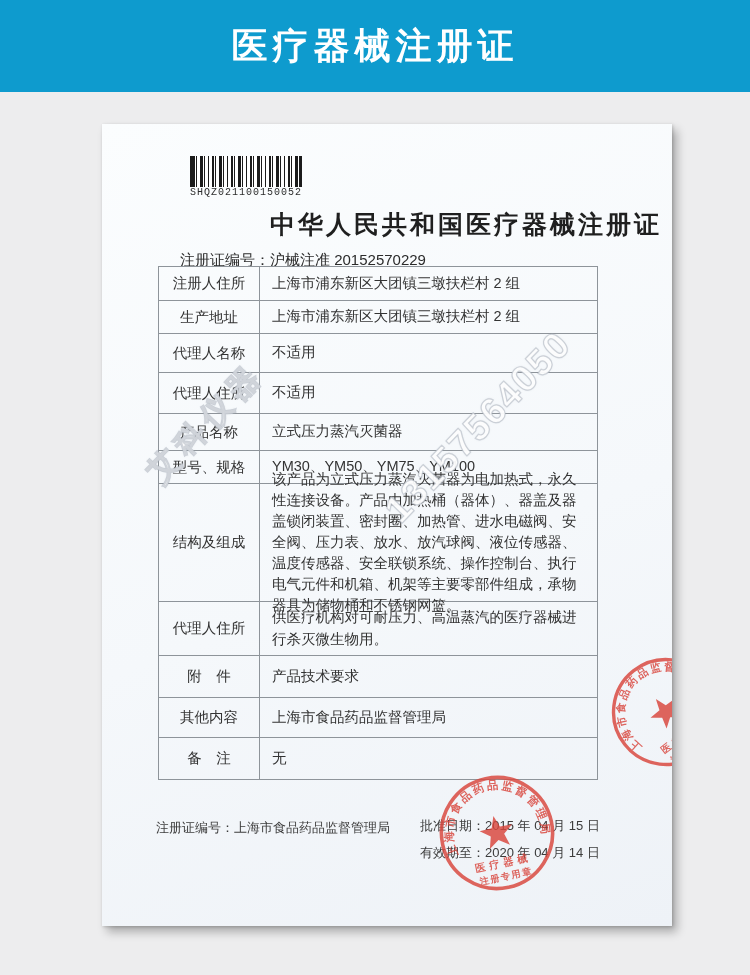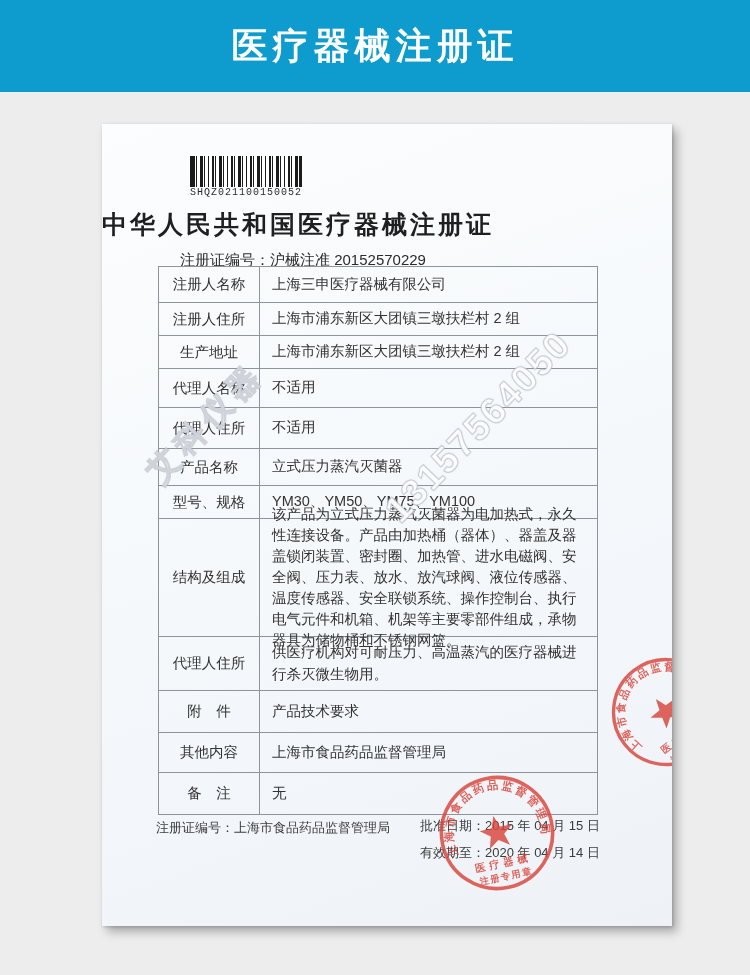--- a/index.html
+++ b/index.html
@@ -32,21 +32,21 @@
       #1b1b1b 0 2px, #ffffff 2px 3px, #1b1b1b 3px 4px, #ffffff 4px 7px,
       #1b1b1b 7px 10px, #ffffff 10px 11px, #1b1b1b 11px 12px, #ffffff 12px 15px,
       #1b1b1b 15px 16px, #ffffff 16px 19px);
     border-left: 3px solid #1b1b1b; border-right: 3px solid #1b1b1b;
   }
   .barcode-num {
     font-family: "Liberation Mono", "DejaVu Sans Mono", monospace;
     font-size: 10px; color: #2c2c2c; letter-spacing: 1px; margin-top: 0px;
   }
   .cert-title {
-    position: absolute; left: 0; top: 84px; width: 560px; text-align: left;
+    position: absolute; left: 0; top: 84px; width: 560px; text-align: right;
     font-family: "Liberation Serif", "DejaVu Serif", serif;
     font-size: 25px; font-weight: bold; color: #1f1f1f; letter-spacing: 3px;
   }
   .reg-line {
     position: absolute; left: 78px; top: 119px;
     font-size: 15px; color: #2b2b2b; margin-top: 8px;
   }
   
   .cert-table {
     position: absolute; left: 56px; top: 142px; width: 440px;
@@ -97,24 +97,20 @@
   <div class="barcode-block">
     <div class="barcode-bars"></div>
     <div class="barcode-num">SHQZ021100150052</div>
   </div>
 
   <div class="cert-title">中华人民共和国医疗器械注册证</div>
 
   <div class="reg-line">注册证编号：沪械注准 20152570229</div>
 
   <div class="cert-table">
-    <div class="t-row" style="height:35px">
-      <div class="t-label">注册人名称</div>
-      <div class="t-value">上海三申医疗器械有限公司</div>
-    </div>
     <div class="t-row" style="height:33px">
       <div class="t-label">注册人住所</div>
       <div class="t-value">上海市浦东新区大团镇三墩扶栏村 2 组</div>
     </div>
     <div class="t-row" style="height:33px">
       <div class="t-label">生产地址</div>
       <div class="t-value">上海市浦东新区大团镇三墩扶栏村 2 组</div>
     </div>
     <div class="t-row" style="height:39px">
       <div class="t-label">代理人名称</div>

